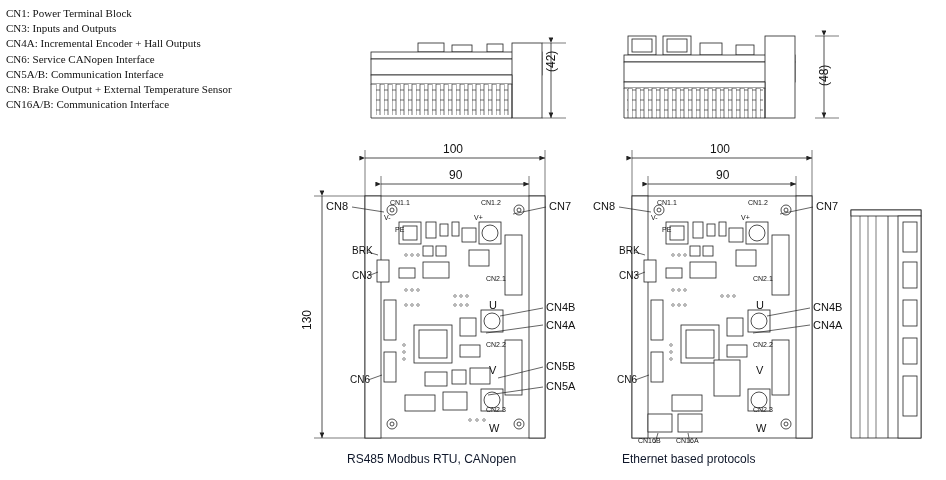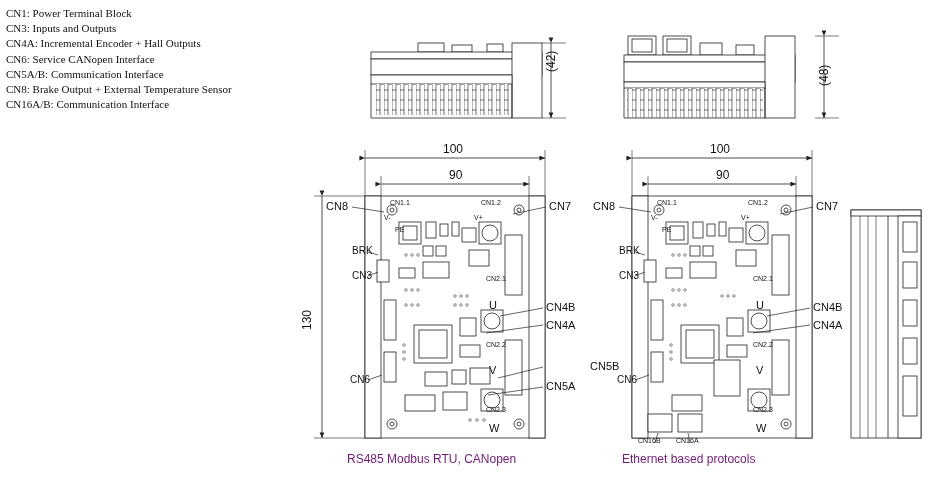--- a/index.html
+++ b/index.html
@@ -41,21 +41,21 @@
     font-size: 11px;
     color: #111;
     white-space: nowrap;
   }
   .lbl.sm { font-size: 10px; text-align: right; }
   .lbl.xs { font-size: 7px; }
   .lbl.dim { font-size: 12px; }
   .caption {
     position: absolute;
     font-size: 12px;
-    color: #701a75;
+    color: #0f172a;
     white-space: nowrap;
   }
   svg { overflow: visible; }
 </style>
 </head>
 <body>
 
 <div class="legend">
   <div class="legend-item">CN1: Power Terminal Block</div>
   <div class="legend-item">CN3: Inputs and Outputs</div>
@@ -331,21 +331,21 @@
   <div class="lbl dim" style="left:710px; top:142px;">100</div>
   <div class="lbl dim" style="left:716px; top:168px;">90</div>
 
   <div class="lbl" style="left:326px; top:200px;">CN8</div>
   <div class="lbl" style="left:549px; top:200px;">CN7</div>
   <div class="lbl sm" style="left:352px; top:245px;">BRK</div>
   <div class="lbl sm" style="left:352px; top:270px;">CN3</div>
   <div class="lbl sm" style="left:350px; top:374px;">CN6</div>
   <div class="lbl" style="left:546px; top:301px;">CN4B</div>
   <div class="lbl" style="left:546px; top:319px;">CN4A</div>
-  <div class="lbl" style="left:546px; top:360px;margin-left:44px;">CN5B</div>
+  <div class="lbl" style="left:546px; top:360px;">CN5B</div>
   <div class="lbl" style="left:546px; top:380px;">CN5A</div>
   <div class="lbl xs" style="left:390px; top:199px;">CN1.1</div>
   <div class="lbl xs" style="left:481px; top:199px;">CN1.2</div>
   <div class="lbl xs" style="left:486px; top:275px;">CN2.1</div>
   <div class="lbl xs" style="left:486px; top:341px;">CN2.2</div>
   <div class="lbl xs" style="left:486px; top:406px;">CN2.3</div>
   <div class="lbl xs" style="left:384px; top:214px;">V-</div>
   <div class="lbl xs" style="left:395px; top:226px;">PE</div>
   <div class="lbl xs" style="left:474px; top:214px;">V+</div>
   <div class="lbl" style="left:489px; top:299px;">U</div>

